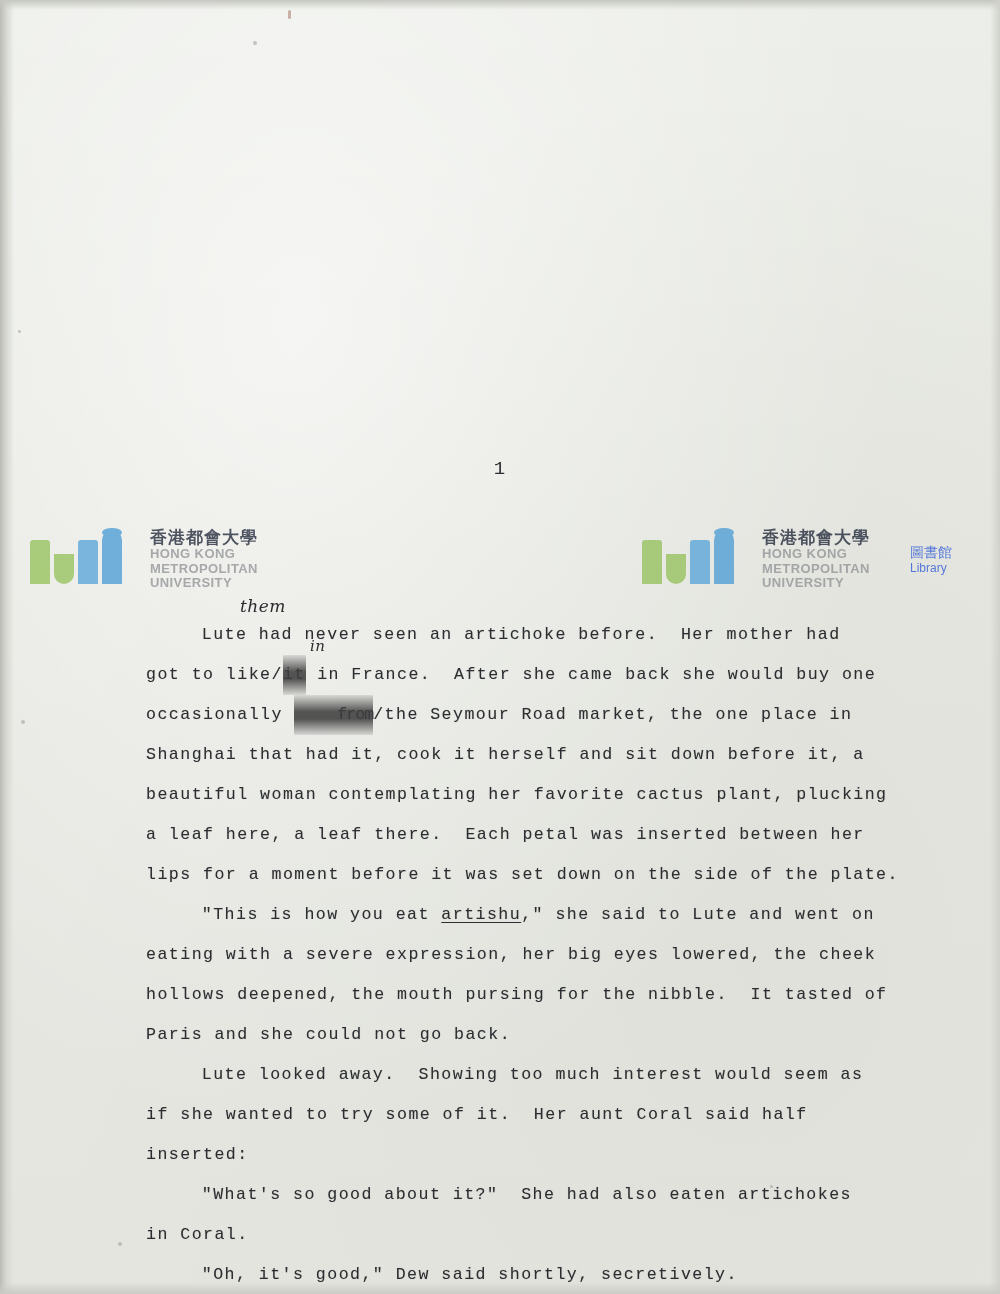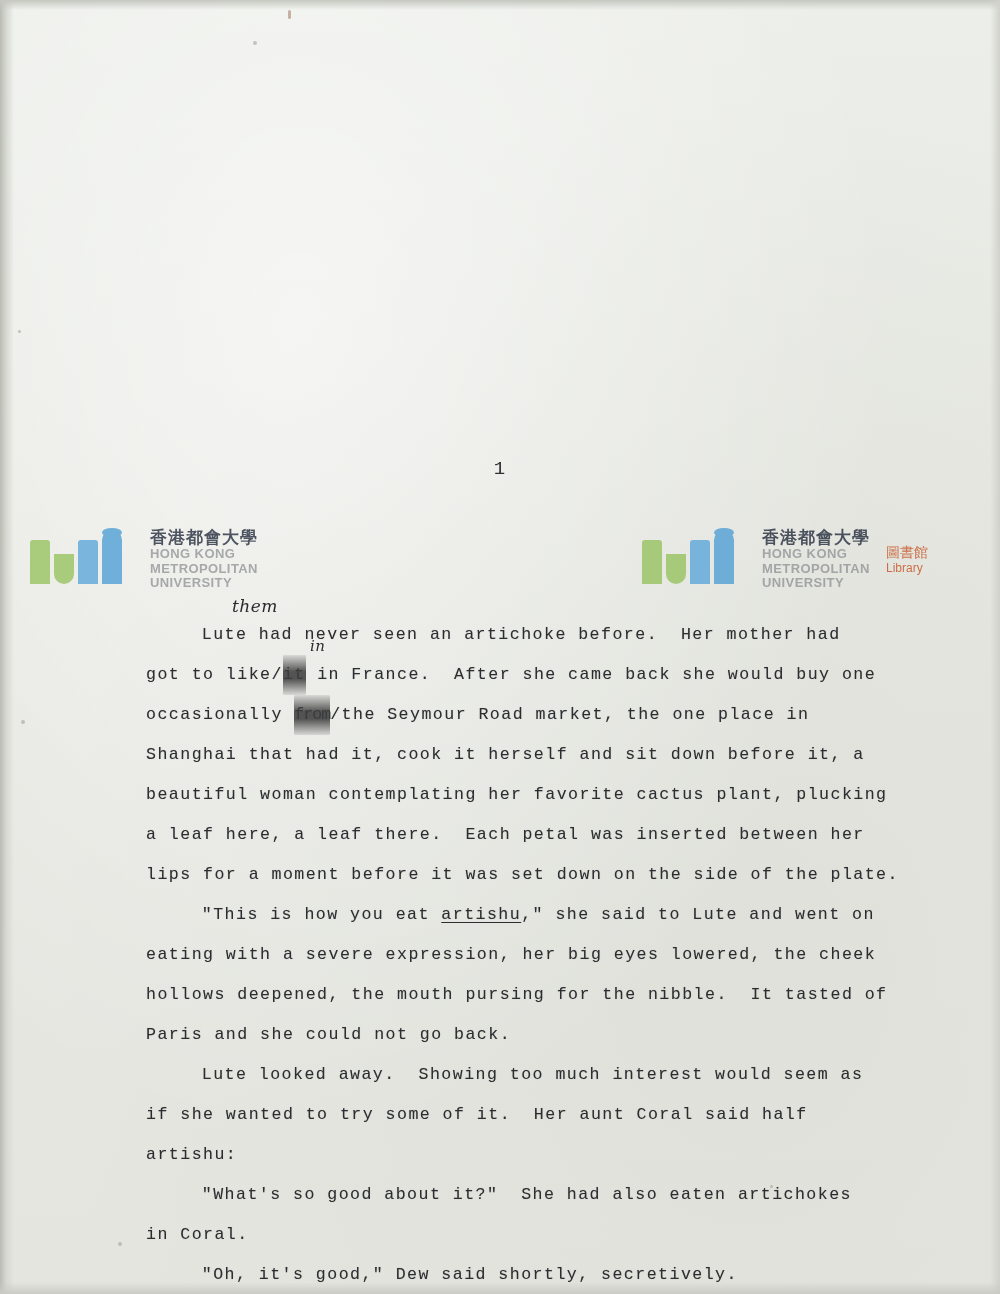--- a/index.html
+++ b/index.html
@@ -97,32 +97,32 @@
   .underline-word { text-decoration: underline; text-underline-offset: 3px; }
 
   
   .strikeblob {
     display: inline-block;
     position: relative;
     color: #3a3c3e;
     background: linear-gradient(180deg, rgba(40,40,40,.10) 0%, rgba(40,40,40,.78) 42%, rgba(40,40,40,.78) 60%, rgba(40,40,40,.10) 100%);
     border-radius: 1px;
   }
-  .strikeblob.wide { letter-spacing: -1px; }
+  .strikeblob.wide { letter-spacing: -1px; padding-left: 43px; }
 
   
   .handwrite {
     position: absolute;
     font-family: "DejaVu Serif", serif;
     font-style: italic;
     font-size: 17px;
     color: #2a2c2f;
     letter-spacing: 0.5px;
   }
-  .hand-them { left: 232px; top: 596px; }
+  .hand-them { left: 240px; top: 596px; }
   .hand-in   { left: 310px; top: 637px; font-size: 15px; }
 
   
   .watermark {
     position: absolute;
     display: flex;
     align-items: center;
     gap: 10px;
     opacity: 0.72;
     pointer-events: none;
@@ -155,23 +155,23 @@
     letter-spacing: 1px;
   }
   .wm-en {
     font-family: "Liberation Sans", sans-serif;
     font-size: 13px;
     font-weight: bold;
     color: #8a8d90;
     letter-spacing: .4px;
   }
   .wm-lib {
-    margin-left: 6px;
+    margin-left: 30px;
     font-family: "DejaVu Sans", sans-serif;
-    color: #c2410c;
+    color: #1d4ed8;
     line-height: 1.2;
   }
   .wm-lib .cn { font-size: 14px; }
   .wm-lib .en { font-family: Liberation Sans, sans-serif; font-size: 12px; }
 </style>
 </head>
 <body>
 
 <div class="scan">
   <div class="paper-tint"></div>
@@ -230,19 +230,19 @@
 <span>got to like/</span><span class="strikeblob">it</span><span> in France.  After she came back she would buy one</span>
 <span>occasionally </span><span class="strikeblob wide">from</span><span>/the Seymour Road market, the one place in</span>
 <span>Shanghai that had it, cook it herself and sit down before it, a</span>
 <span>beautiful woman contemplating her favorite cactus plant, plucking</span>
 <span>a leaf here, a leaf there.  Each petal was inserted between her</span>
 <span>lips for a moment before it was set down on the side of the plate.</span></div><div class="para"><span class="indent"></span><span>"This is how you eat </span><span class="underline-word">artishu</span><span>," she said to Lute and went on</span>
 <span>eating with a severe expression, her big eyes lowered, the cheek</span>
 <span>hollows deepened, the mouth pursing for the nibble.  It tasted of</span>
 <span>Paris and she could not go back.</span></div><div class="para"><span class="indent"></span><span>Lute looked away.  Showing too much interest would seem as</span>
 <span>if she wanted to try some of it.  Her aunt Coral said half</span>
-<span>artishu:</span></div><div class="para"><span class="indent"></span><span>"What's so good about it?"  She had also eaten artichokes</span>
+<span>inserted:</span></div><div class="para"><span class="indent"></span><span>"What's so good about it?"  She had also eaten artichokes</span>
 <span>in Coral.</span></div><div class="para"><span class="indent"></span><span>"Oh, it's good," Dew said shortly, secretively.</span></div>
   </div>
 
   <div class="handwrite hand-them">them</div>
   <div class="handwrite hand-in">in</div>
 </div>
 
 </body></html>

